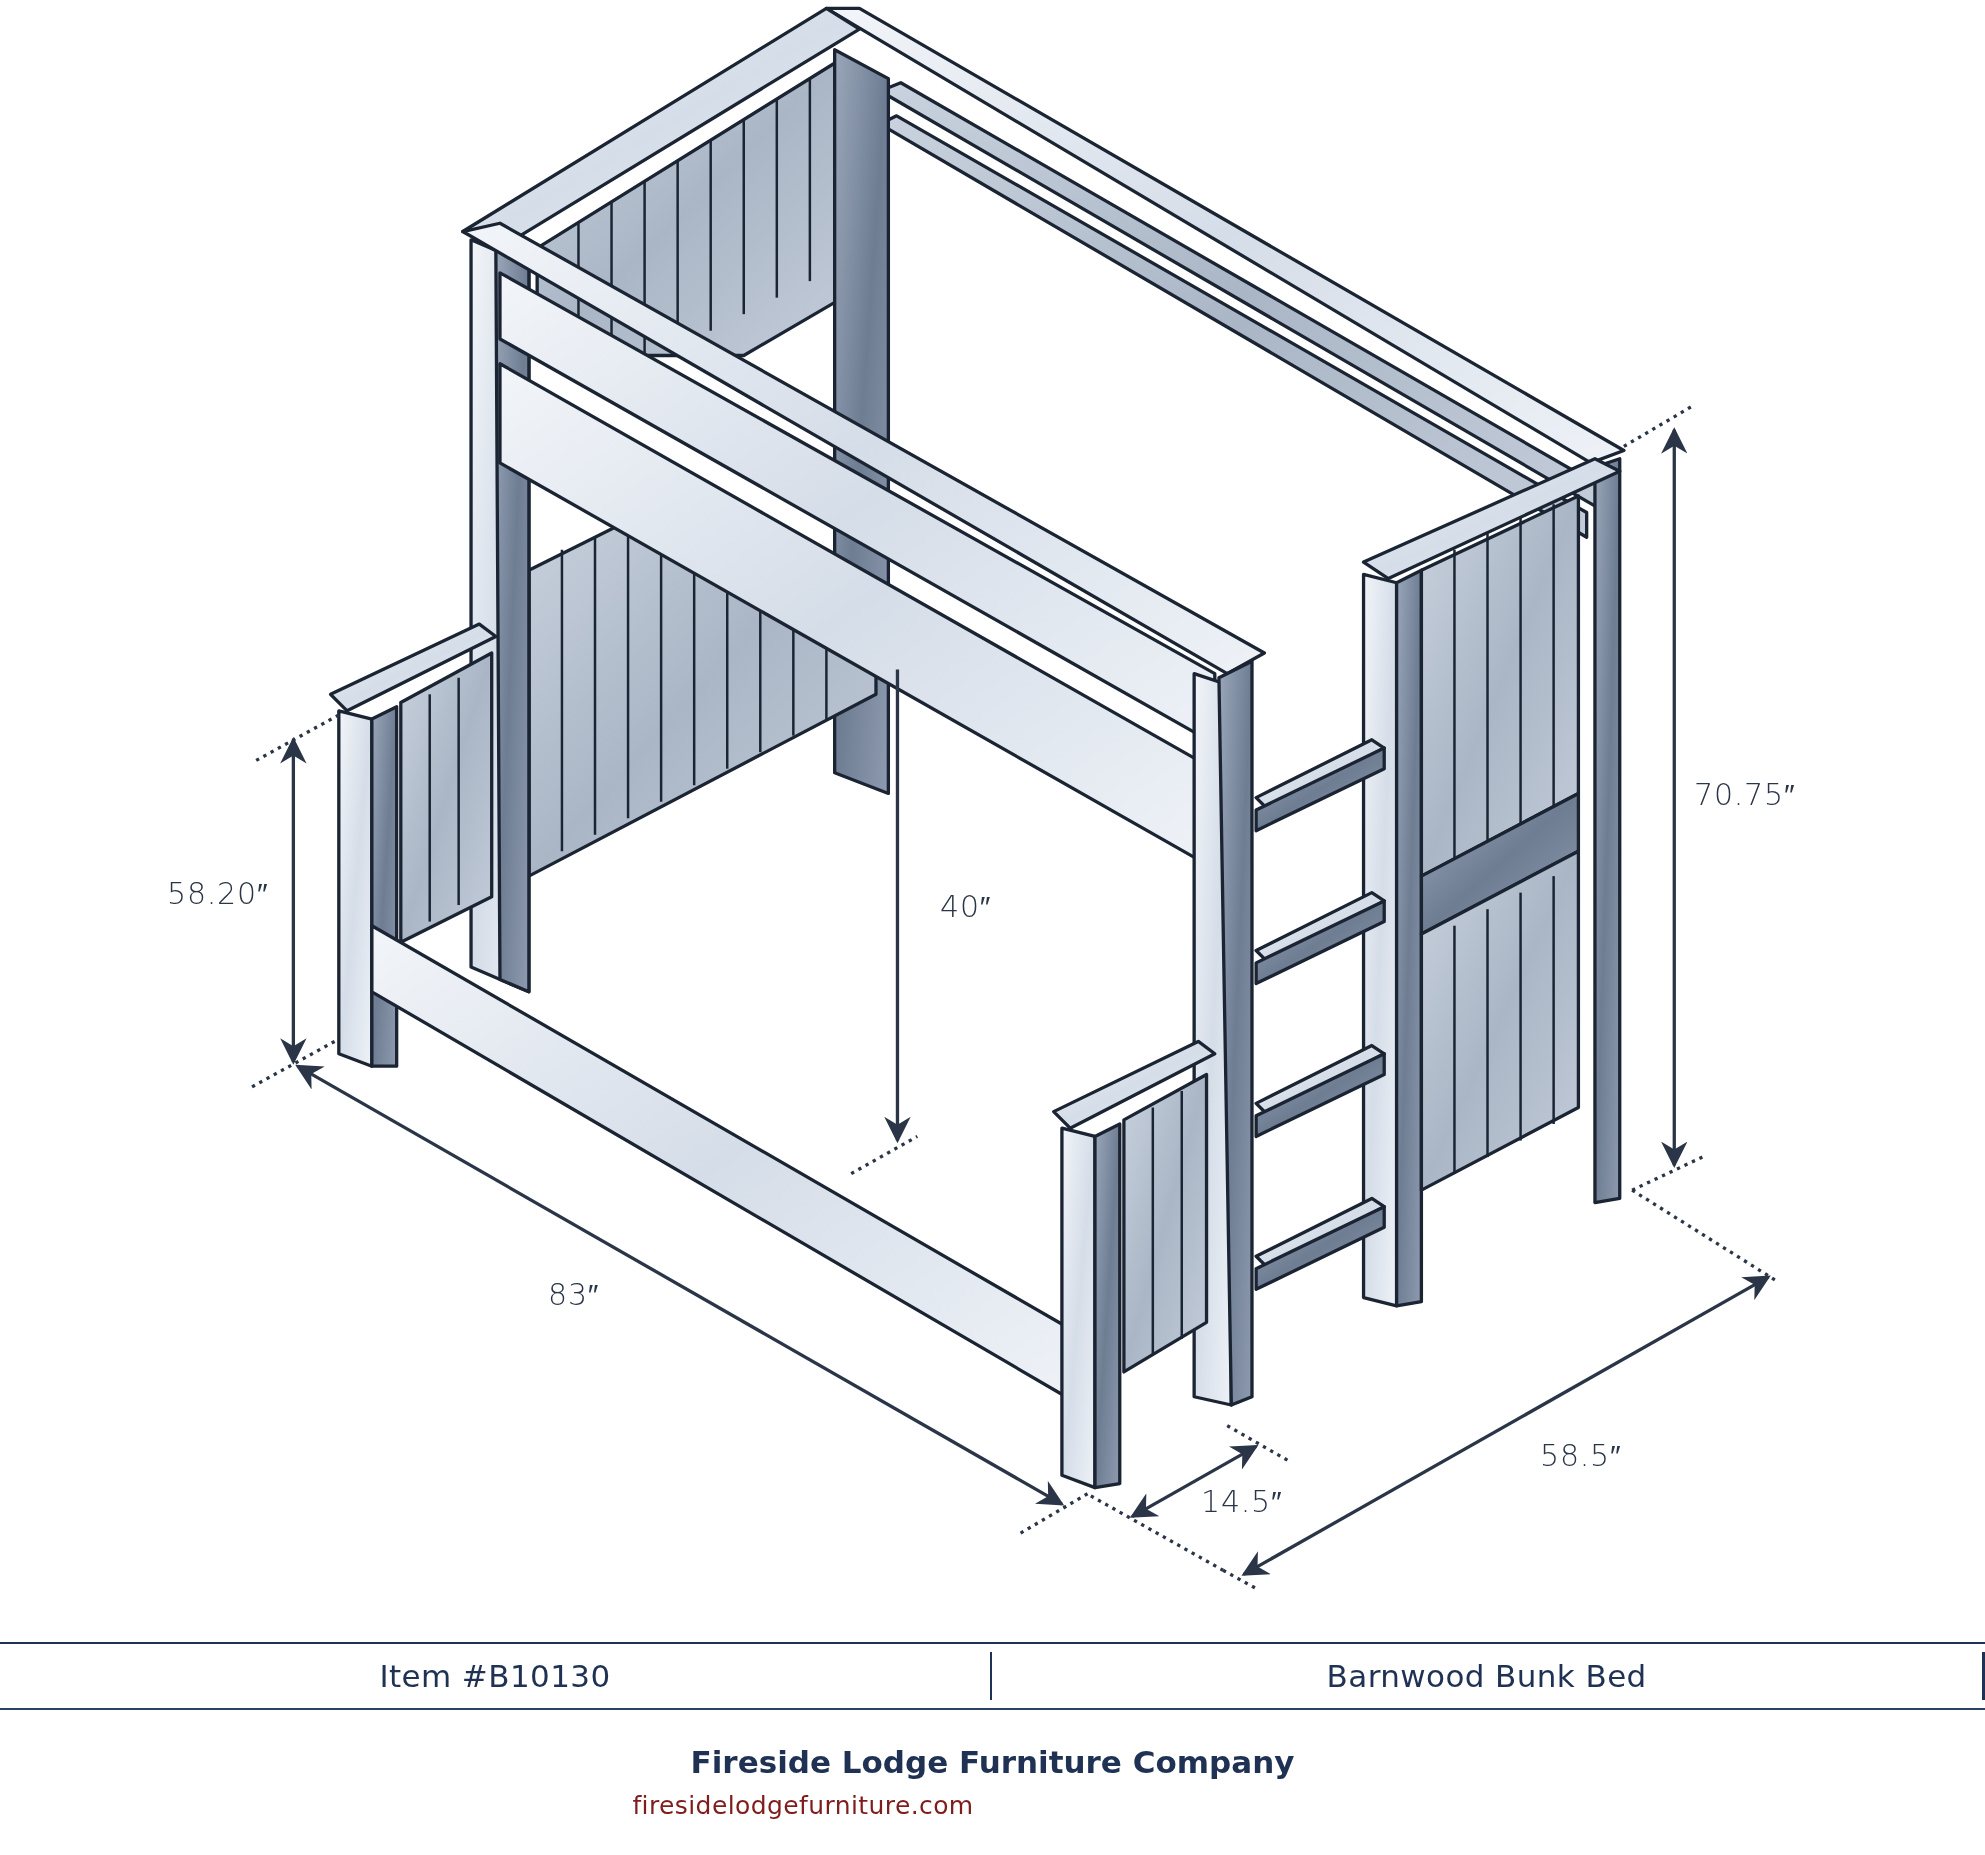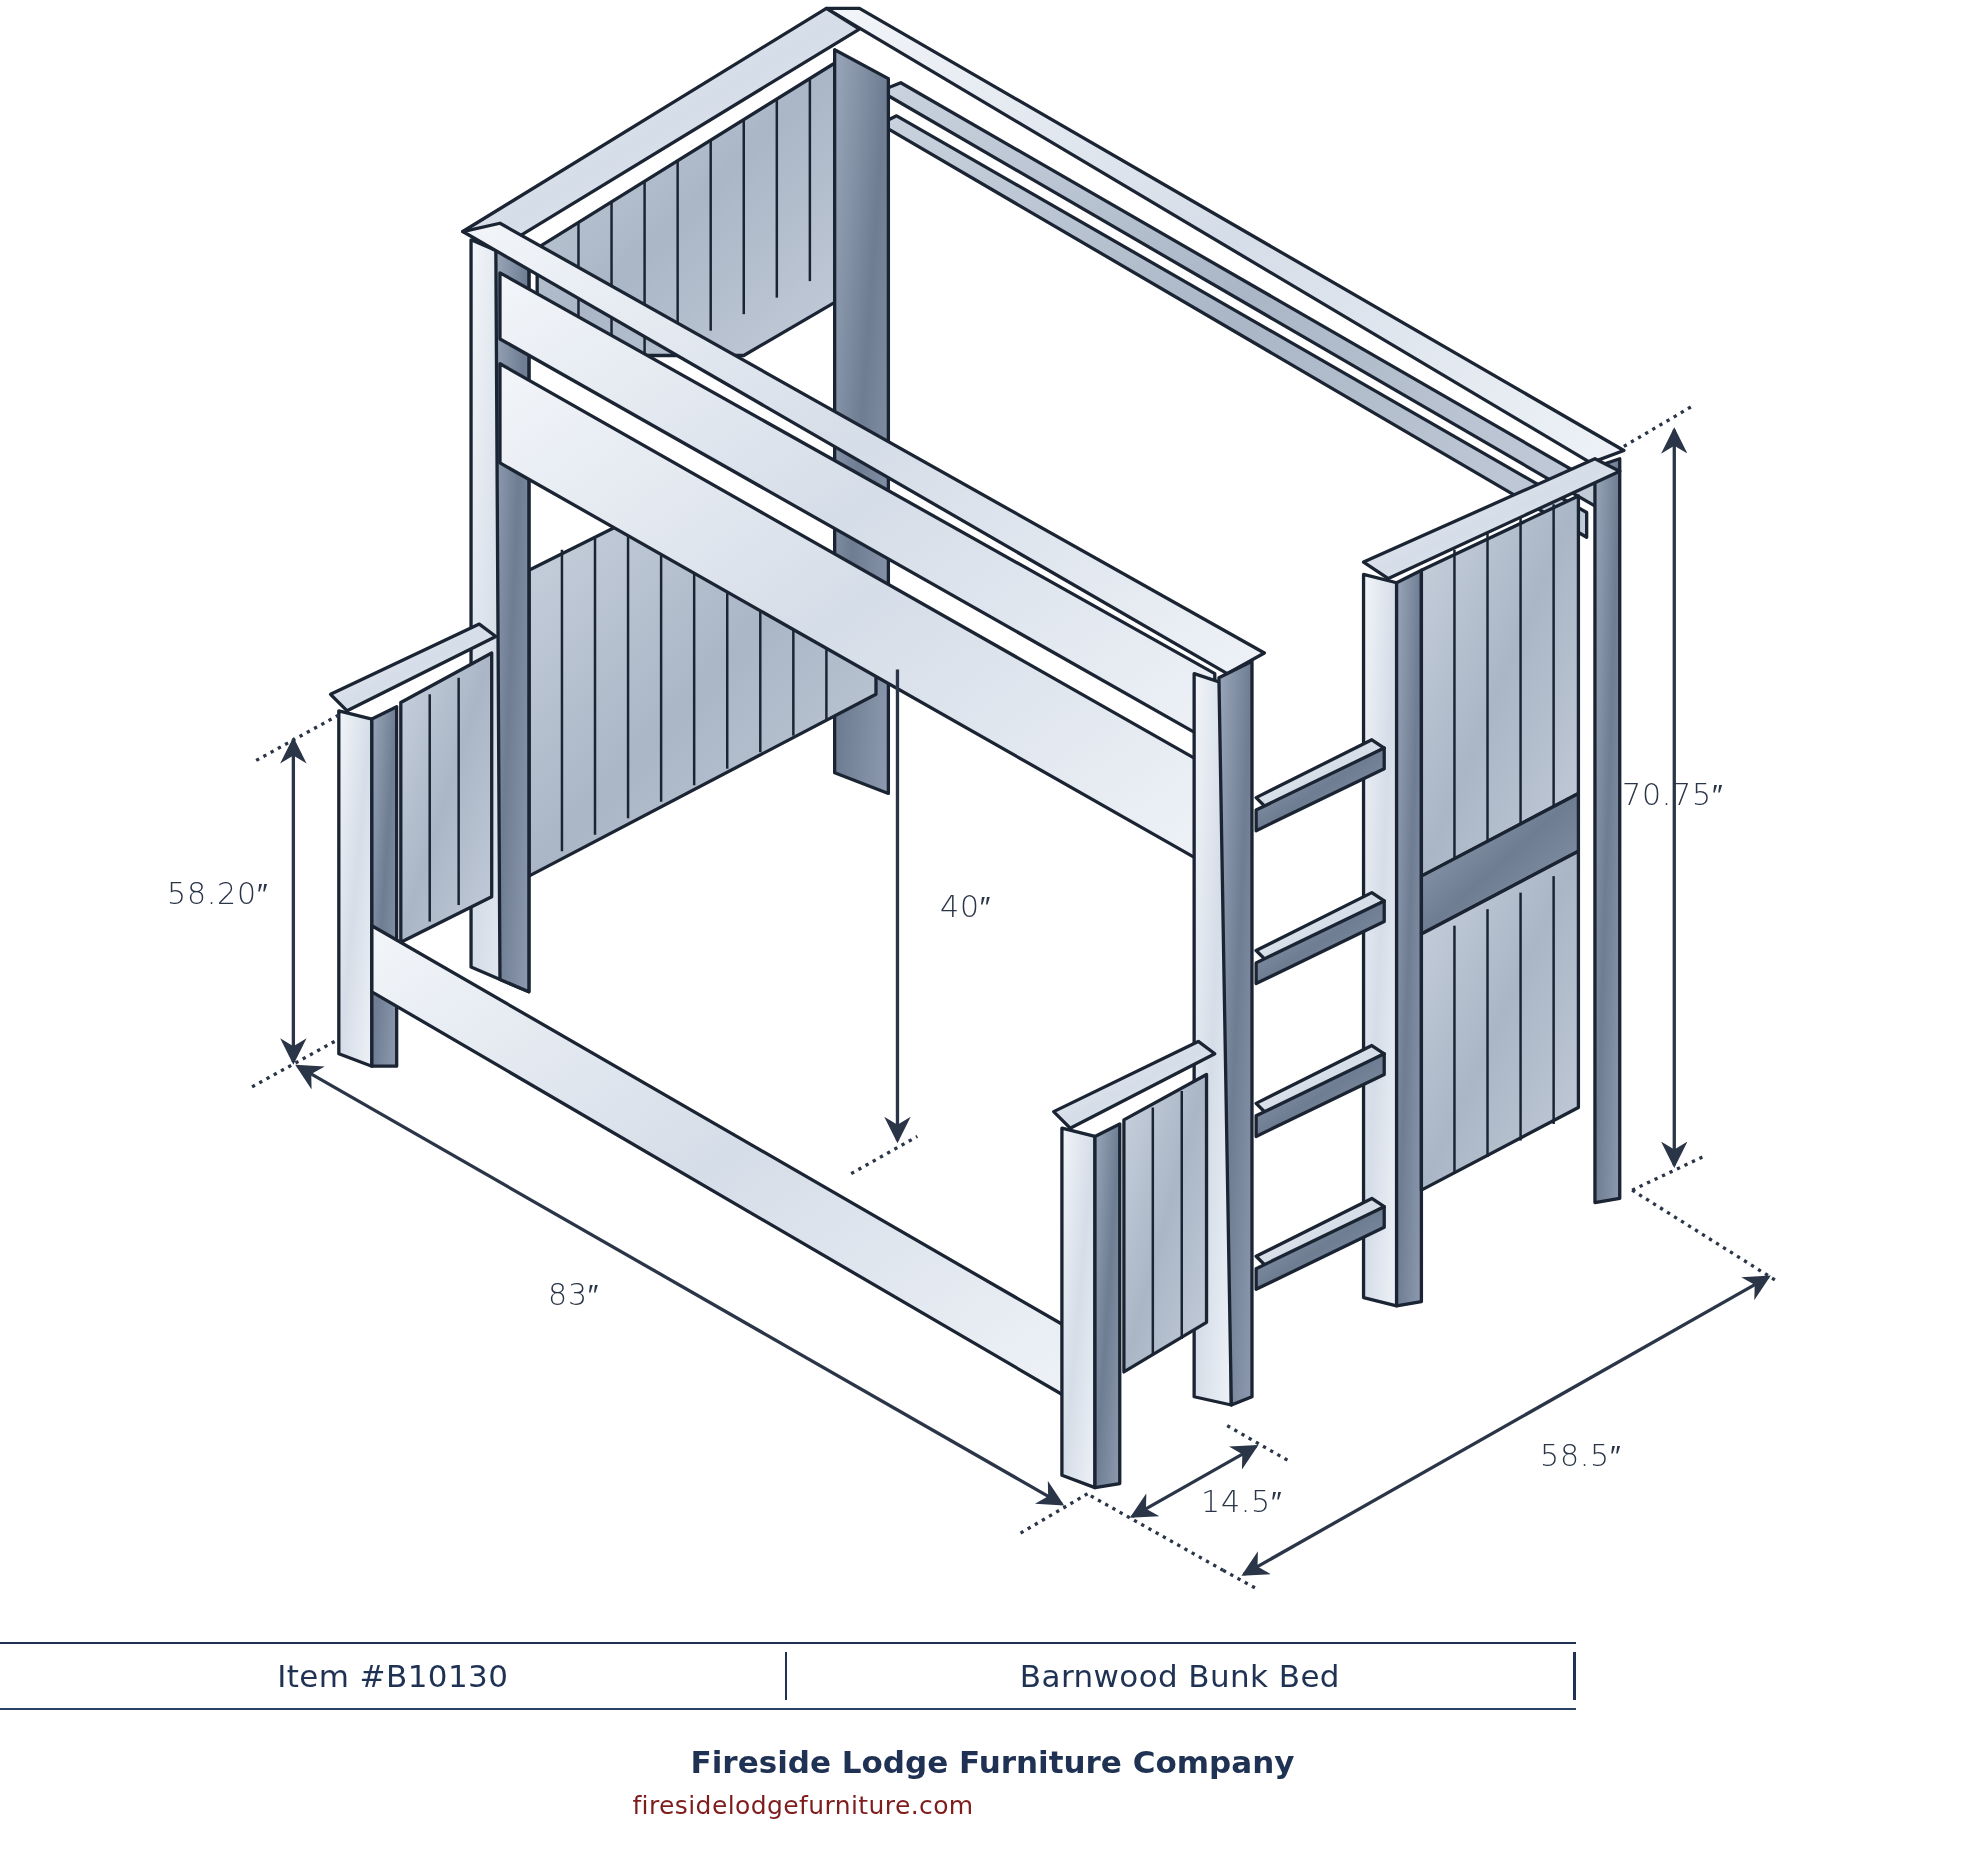--- a/index.html
+++ b/index.html
@@ -1,21 +1,21 @@
 <!DOCTYPE html>
 <html style="font-size:13.2px"><head>
 <meta charset="utf-8">
 <style>
   html, body { margin: 0; padding: 0; background: #ffffff; }
   body { width: 1985px; height: 1856px; position: relative; overflow: hidden;
          font-family: "Liberation Sans", "DejaVu Sans", sans-serif; color: #1f3253; }
   #drawing { position: absolute; left: 0; top: 0; width: 1985px; height: 1620px; }
   .dim-label { position: absolute; font-family: "DejaVu Sans", sans-serif; font-size: 30px;
                color: #2a3547; letter-spacing: 0.8px; font-weight: 300; }
-  .specbar { position: absolute; left: 0; top: 1642px; width: 1576px; height: 64px;
+  .specbar { position: absolute; left: 0; top: 1642px; width: 1985px; height: 64px;
              border-top: 2.5px solid #1f3253; border-bottom: 2.5px solid #2b4266;
              display: flex; align-items: center; }
   .spec-cell { flex: 1; text-align: center; font-family: "DejaVu Sans", sans-serif;
                font-size: 31px; color: #1f3253; position: relative; letter-spacing: 0.4px; }
   .spec-divider { width: 1.7px; height: 48px; background: #1f3253; }
   .company { position: absolute; left: 0; width: 1985px; top: 1744px; text-align: center;
              font-family: "DejaVu Sans", sans-serif; font-weight: bold; font-size: 31px; color: #1f3253; }
   .website { position: absolute; left: 0; width: 1606px; top: 1791px; text-align: center;
              font-family: "DejaVu Sans", sans-serif; font-size: 25px; color: #7f1d1d; letter-spacing: 0.4px; }
 </style>
@@ -183,21 +183,21 @@
     <line x1="1485" y1="1725" x2="1560" y2="1768" stroke-dasharray="4,6"></line>
     <line x1="1480" y1="1900" x2="1520" y2="1922" stroke-dasharray="4,6"></line>
 
     <line x1="1505" y1="1905" x2="2140" y2="1545" marker-start="url(#arrow)" marker-end="url(#arrow)"></line>
     <line x1="1975" y1="1440" x2="2150" y2="1550" stroke-dasharray="4,6"></line>
   </g>
 </svg>
 
 <div class="dim-label" style="left:167px; top:876px;">58.20″</div>
 <div class="dim-label" style="left:940px; top:889px;">40″</div>
-<div class="dim-label" style="left:1622px; top:777px;">70.75″</div>
+<div class="dim-label" style="left:1694px; top:777px;">70.75″</div>
 <div class="dim-label" style="left:548px; top:1277px;text-align:right;">83″</div>
 <div class="dim-label" style="left:1201px; top:1484px;">14.5″</div>
 <div class="dim-label" style="left:1504px; top:1438px;margin-left:36px;">58.5″</div>
 
 <div class="specbar">
   <div class="spec-cell">Item #B10130</div>
   <div class="spec-divider"></div>
   <div class="spec-cell">Barnwood Bunk Bed</div>
   <div class="spec-divider"></div>
   <div class="spec-divider"></div>

